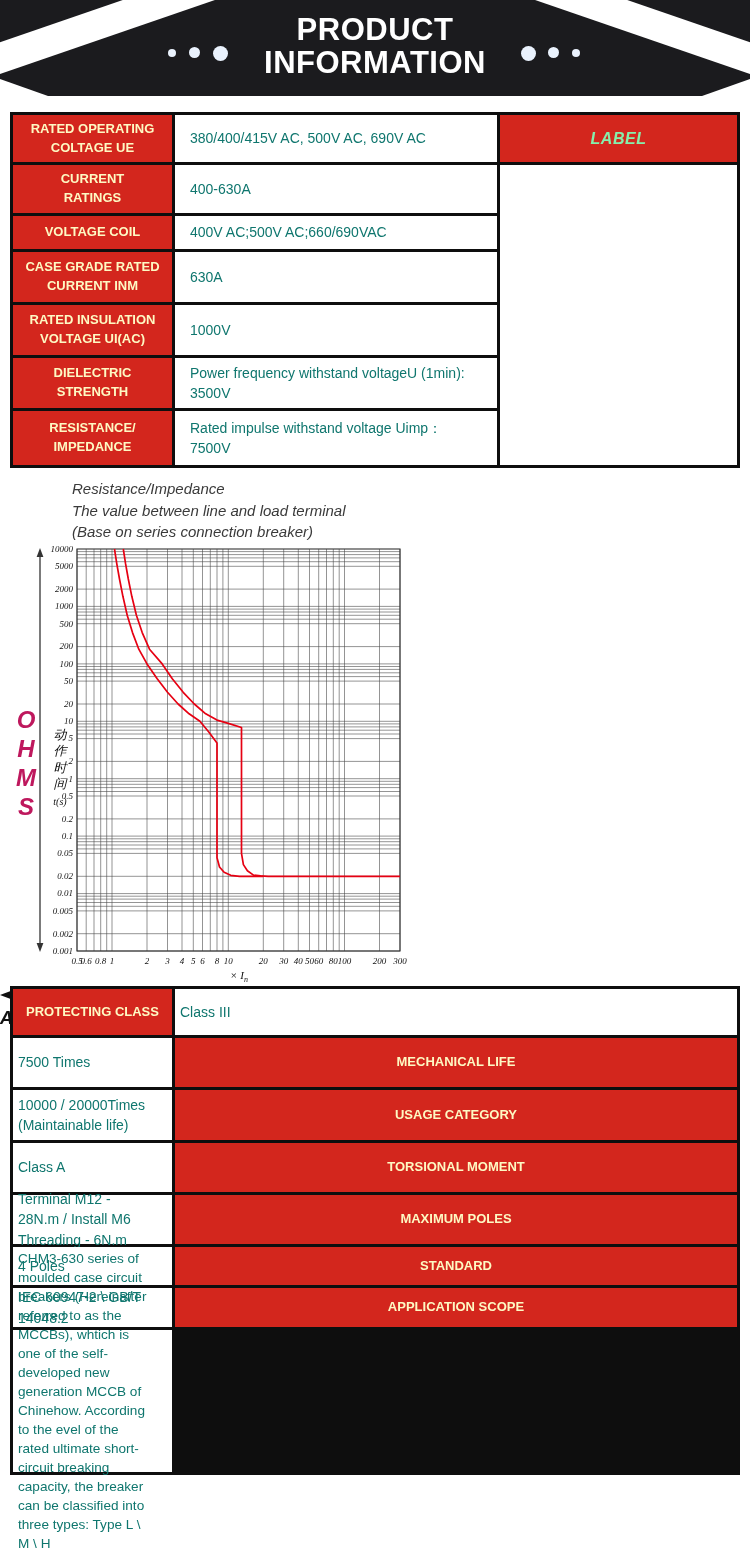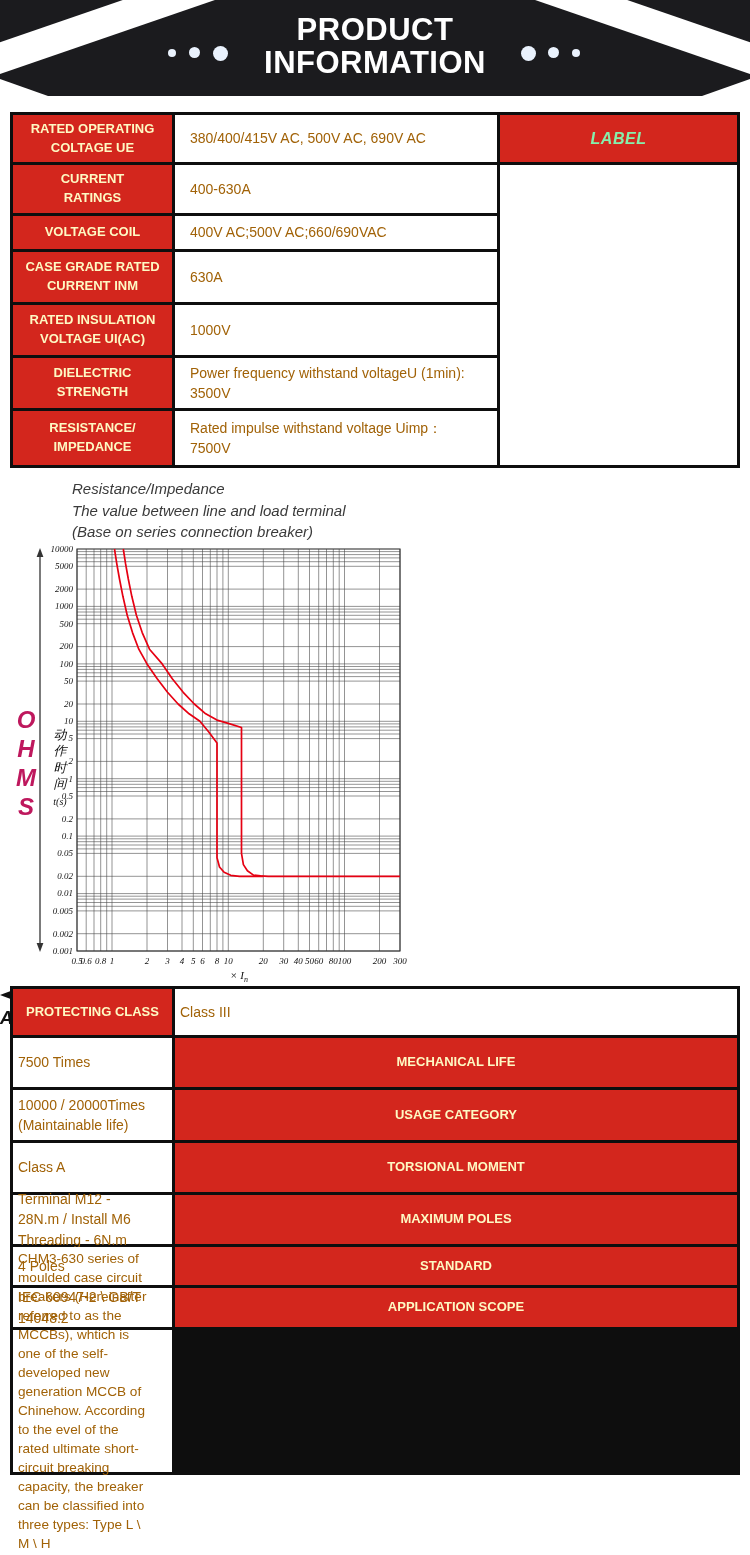--- a/index.html
+++ b/index.html
@@ -24,21 +24,21 @@
   
   .spec-grid { position:absolute; left:10px; width:730px; display:grid; gap:3px;
     background:#0e0e0e; border:3px solid #0e0e0e; }
   #table1 { top:112px; grid-template-columns:159px 322px 1fr;
     grid-template-rows:47px 48px 33px 50px 50px 50px 54px; }
   #table2 { top:986px; grid-template-columns:159px 1fr;
     grid-template-rows:46px 49px 50px 49px 49px 38px 39px 142px; }
   .cell { background:#fff; display:flex; align-items:center; }
   .red-cell { background:#d3261d; color:#fef9c3; font-weight:bold; font-size:13px;
     line-height:1.45; justify-content:center; text-align:center; white-space:pre-line; padding:0 4px; }
-  .val-cell { color:#a16207; font-size:14px; line-height:1.45; padding-left:15px;
+  .val-cell { color:#0f766e; font-size:14px; line-height:1.45; padding-left:15px;
     white-space:pre-line; padding-right:20px; }
   #table2 .val-cell { padding-left:5px; }
   #table2 .para-cell { font-size:13.6px; line-height:19px; align-items:center; }
   .panel-header { background:#d3261d; color:#86efac; font-weight:bold; font-size:16px;
     justify-content:center; letter-spacing:0.5px;font-style:italic; }
 
   
   .chart-section { position:absolute; left:0; top:478px; width:622px;font-style:italic; }
   .chart-titles { margin-left:72px; color:#3a3a3a; font-size:15px; line-height:21.5px; }
   .chart-wrap { position:relative; margin-top:2px; height:440px; }

